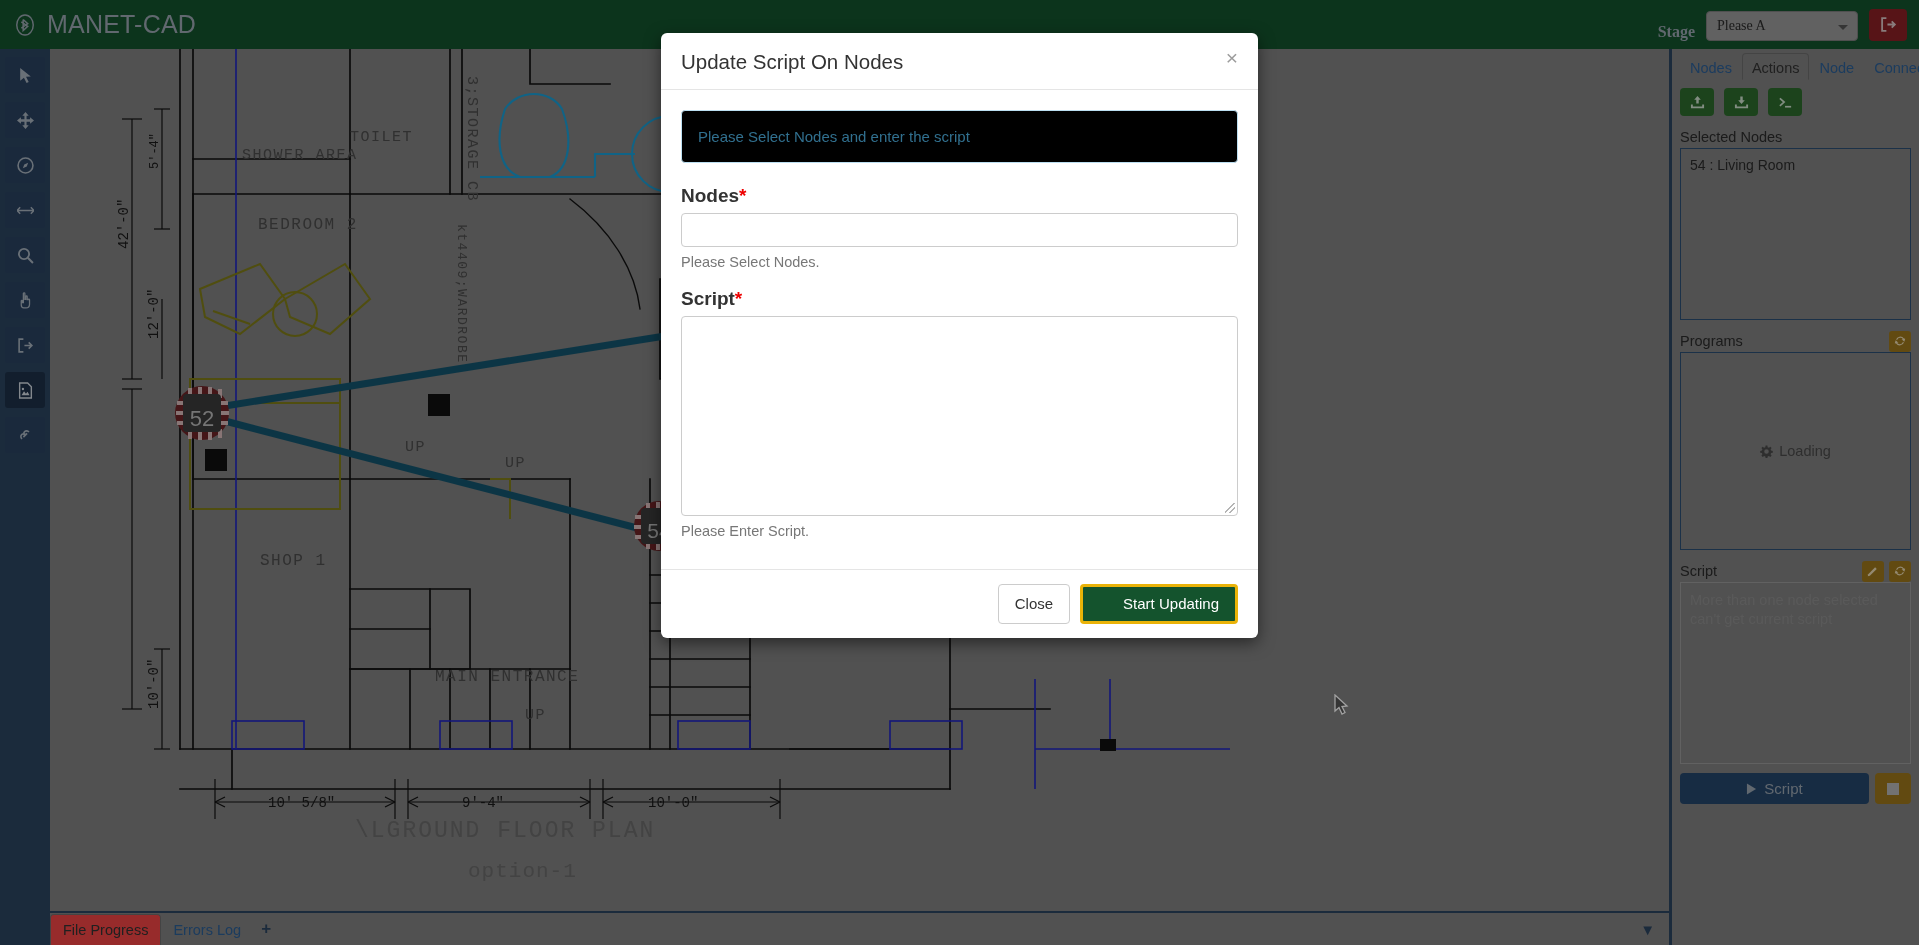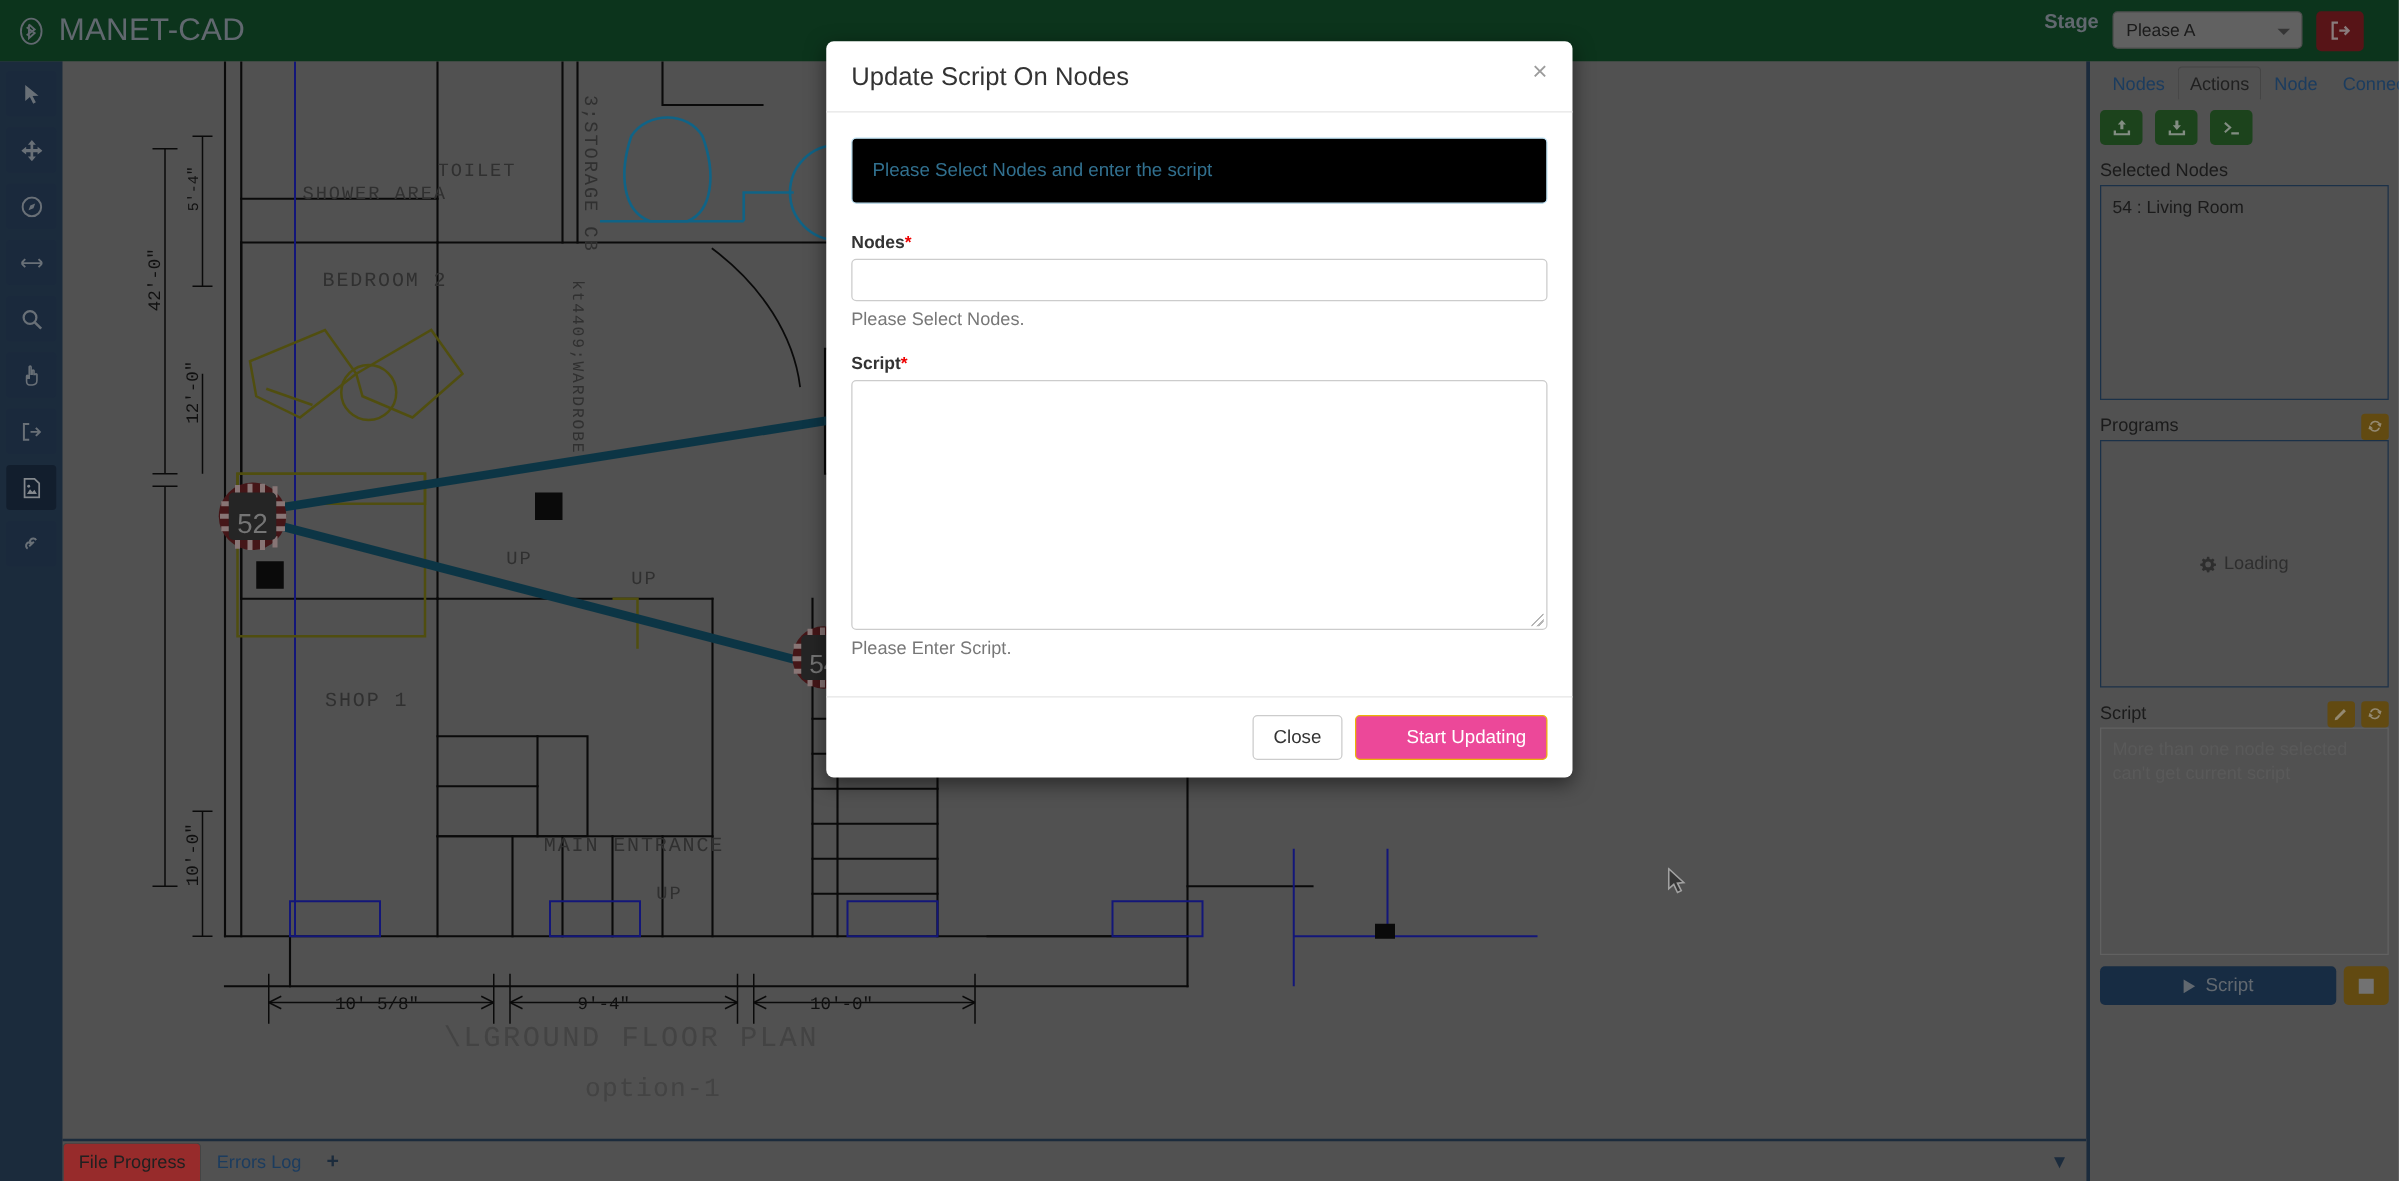--- a/index.html
+++ b/index.html
@@ -16,22 +16,23 @@
     position: absolute; top: 0; left: 0; width: 1919px; height: 49px;
     background: #14532d; display: flex; align-items: center;
     z-index: 40;
   }
   .brand {
     display: flex; align-items: center; gap: 11px;
     padding-left: 14px; color: #9aa5b0; font-size: 25px; letter-spacing: .2px;
   }
   .bt-icon { width: 22px; height: 28px; display: block; }
   .topbar-right {
-    margin-left: auto; display: flex; align-items: flex-start; gap: 11px;
-    padding-right: 28px;
+    margin-left: auto; display: flex; align-items: flex-end; gap: 11px;
+    padding-right: 12px;
+    font-family: Liberation Serif, serif;
   }
   .stage-label { color: #9aa5b0; font-size: 16px; font-weight: bold; }
   .stage-select {
     width: 152px; height: 30px; background: #9a9a9a; border: 1px solid #7d7d7d;
     border-radius: 4px; color: #2b2b2b; font-size: 14px;
     display: flex; align-items: center; padding: 0 10px; position: relative;
   }
   .stage-select .caret {
     position: absolute; right: 9px; top: 13px;
     border-left: 5px solid transparent; border-right: 5px solid transparent;
@@ -150,21 +151,21 @@
     display: flex; align-items: flex-start; justify-content: space-between;
     padding: 17px 20px 15px 20px; border-bottom: 1px solid #e5e5e5;
   }
   .modal-title { font-size: 20.5px; color: #333; font-weight: normal; }
   .modal-close { color: #9c9c9c; font-size: 21px; line-height: 16px; }
   .modal-body { padding: 20px 20px 12px 20px; }
   .alert-info {
     background: #000000; border: 1px solid #bcdff1; border-radius: 4px;
     color: #31708f; font-size: 15px; padding: 17px 16px; margin-bottom: 22px;
   }
-  .flabel { font-size: 14px; font-weight: bold; color: #333; margin-bottom: 6px; }
+  .flabel { font-size: 19px; font-weight: bold; color: #333; margin-bottom: 6px; }
   .req { color: #e00; font-weight: bold; }
   .finput {
     width: 100%; height: 34px; border: 1px solid #ccc; border-radius: 4px;
     background: #fff;
   }
   .fhelp { font-size: 14.5px; color: #777; margin-top: 7px; }
   .ftextarea {
     width: 100%; height: 200px; border: 1px solid #ccc; border-radius: 4px;
     background: #fff; position: relative;
   }
@@ -176,21 +177,21 @@
   }
   .field-block { margin-bottom: 18px; }
   .modal-footer {
     border-top: 1px solid #e5e5e5; padding: 14px 20px;
     display: flex; justify-content: flex-end; gap: 10px;
   }
   .btn {
     font-size: 15px; padding: 8px 16px; border-radius: 4px; line-height: 18px;
   }
   .btn-default { background: #fff; border: 1px solid #ccc; color: #333; }
-  .btn-primary { background: #ec4899; border: 1px solid #eab308; color: #fff; padding-left: 40px; }
+  .btn-primary { background: #14532d; border: 3px solid #eab308; color: #fff; padding-left: 40px; }
 </style>
 </head>
 <body>
 
 <div id="app">
 
   <div class="canvas-wrap">
     <div class="canvas-inner">
       <svg class="blueprint" width="1619" height="896" viewBox="0 0 1619 896">
         <rect x="0" y="0" width="1619" height="896" fill="#808080"></rect>

